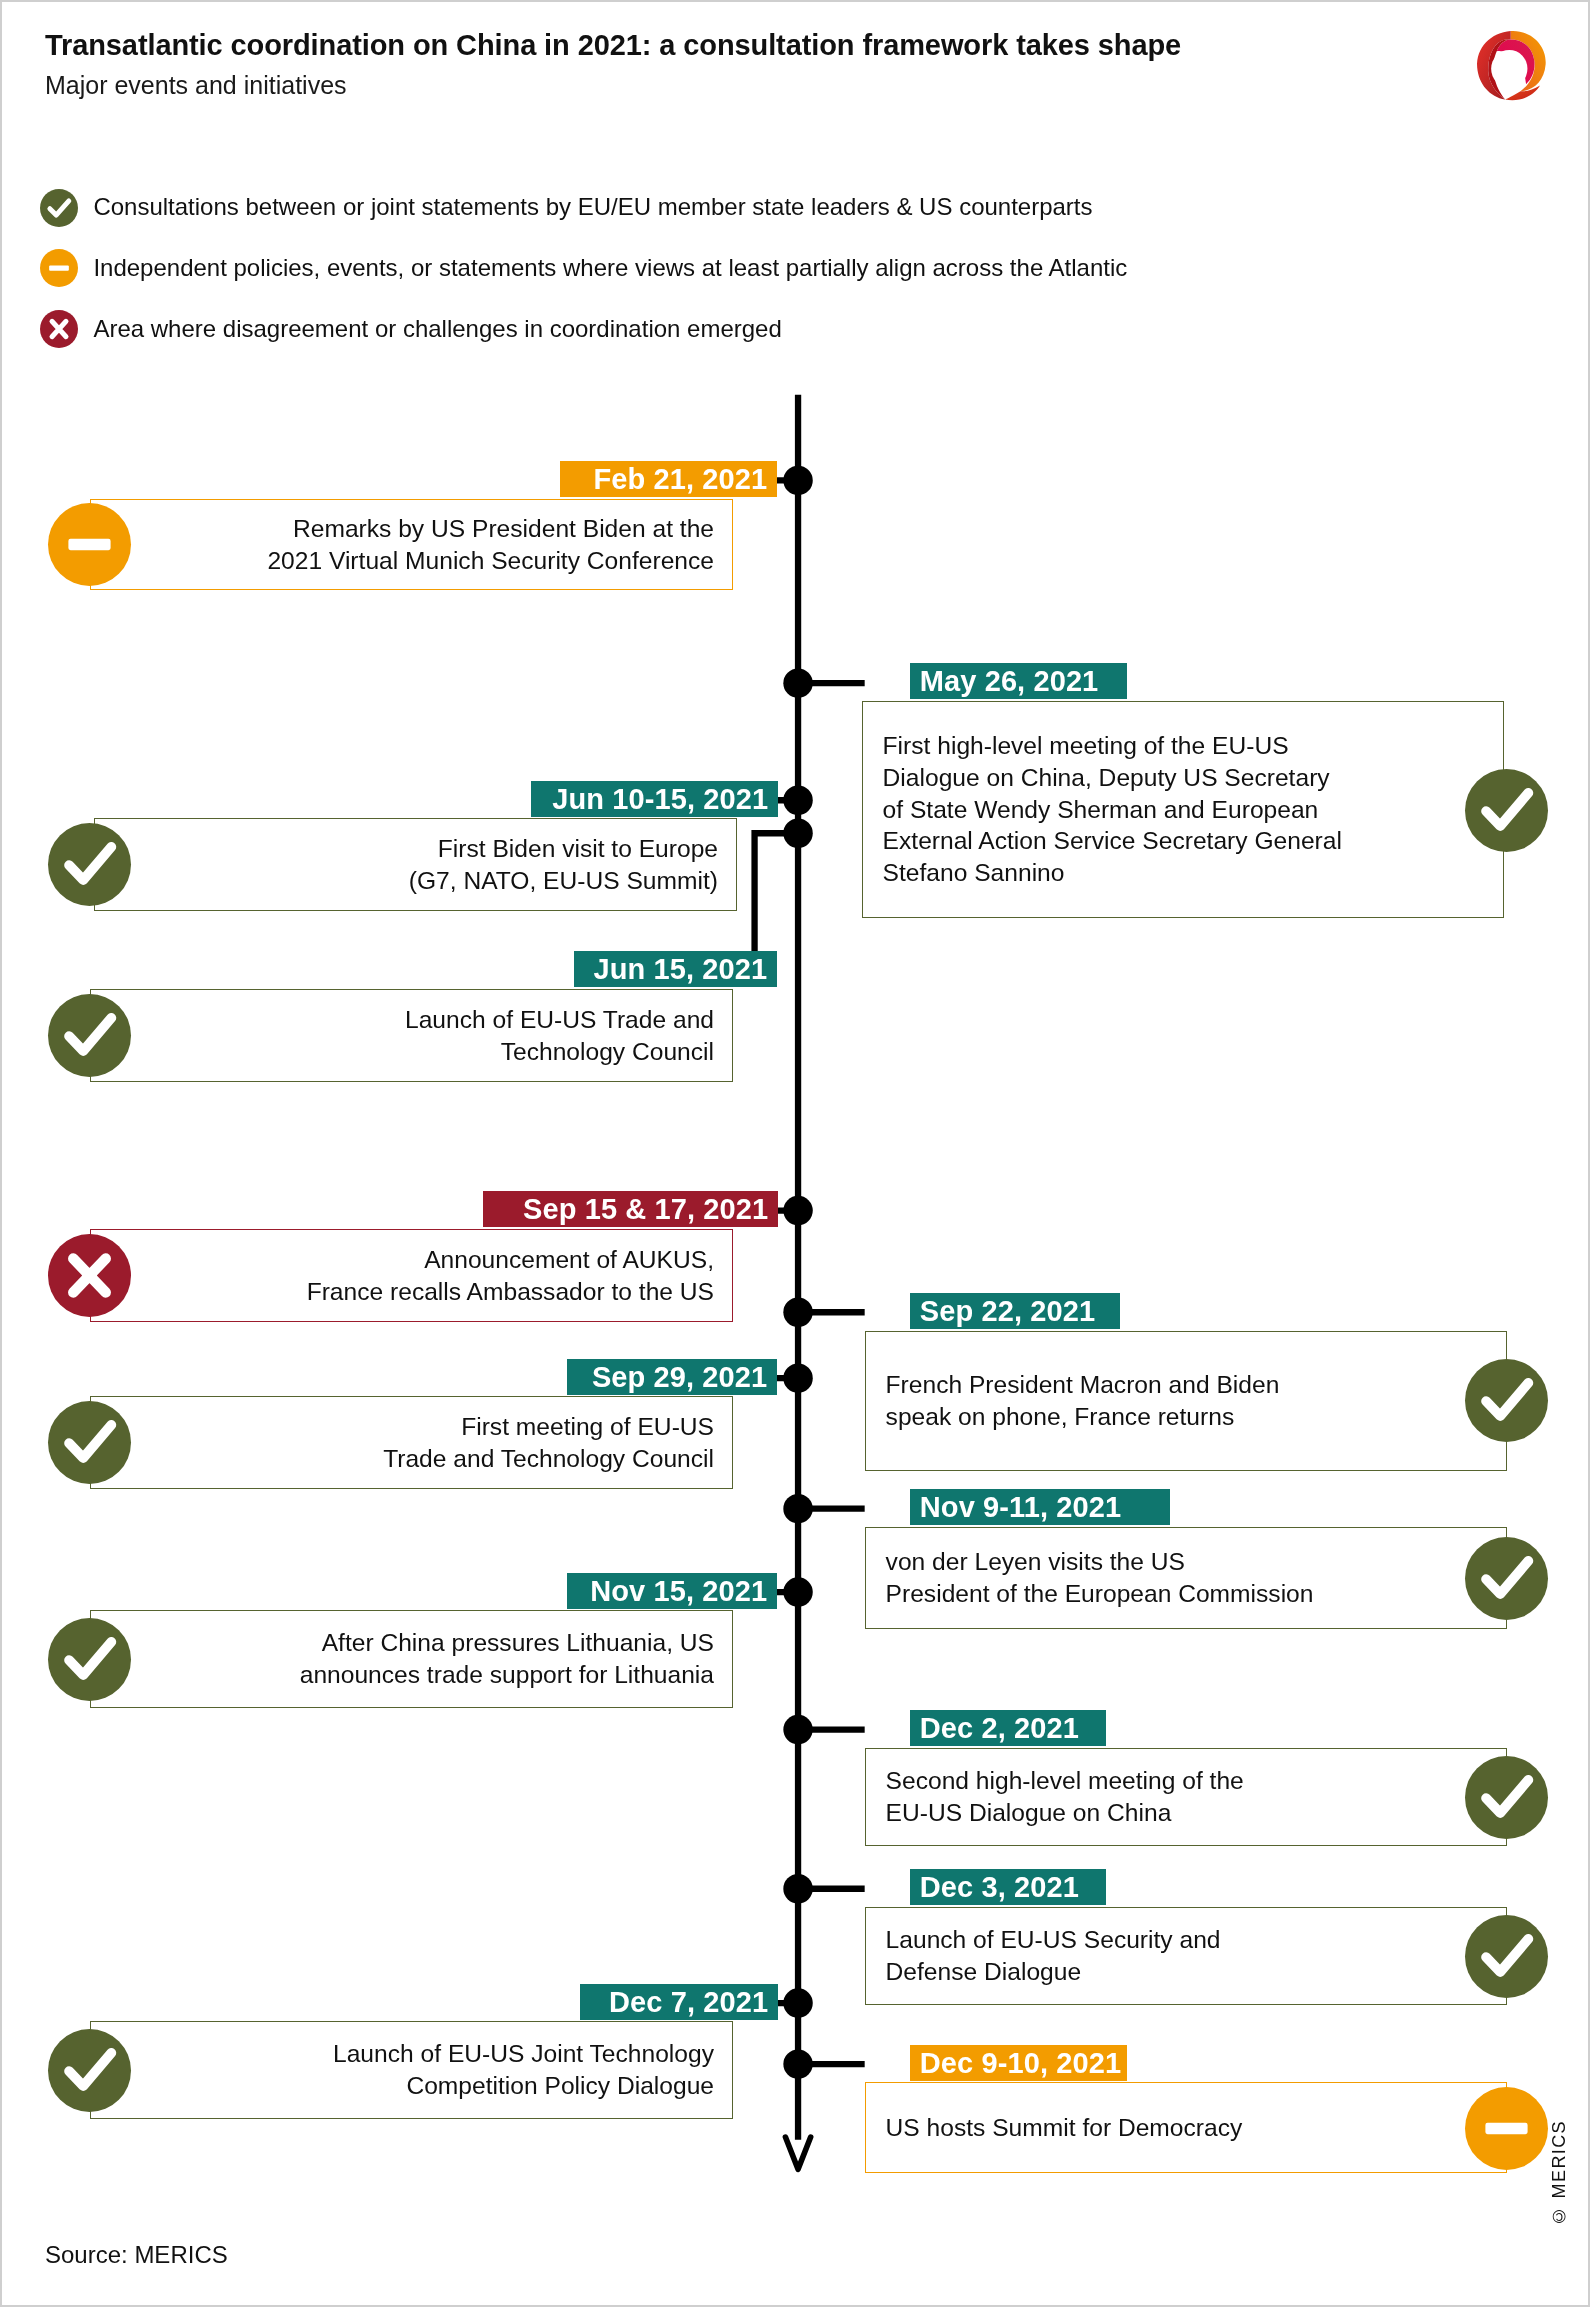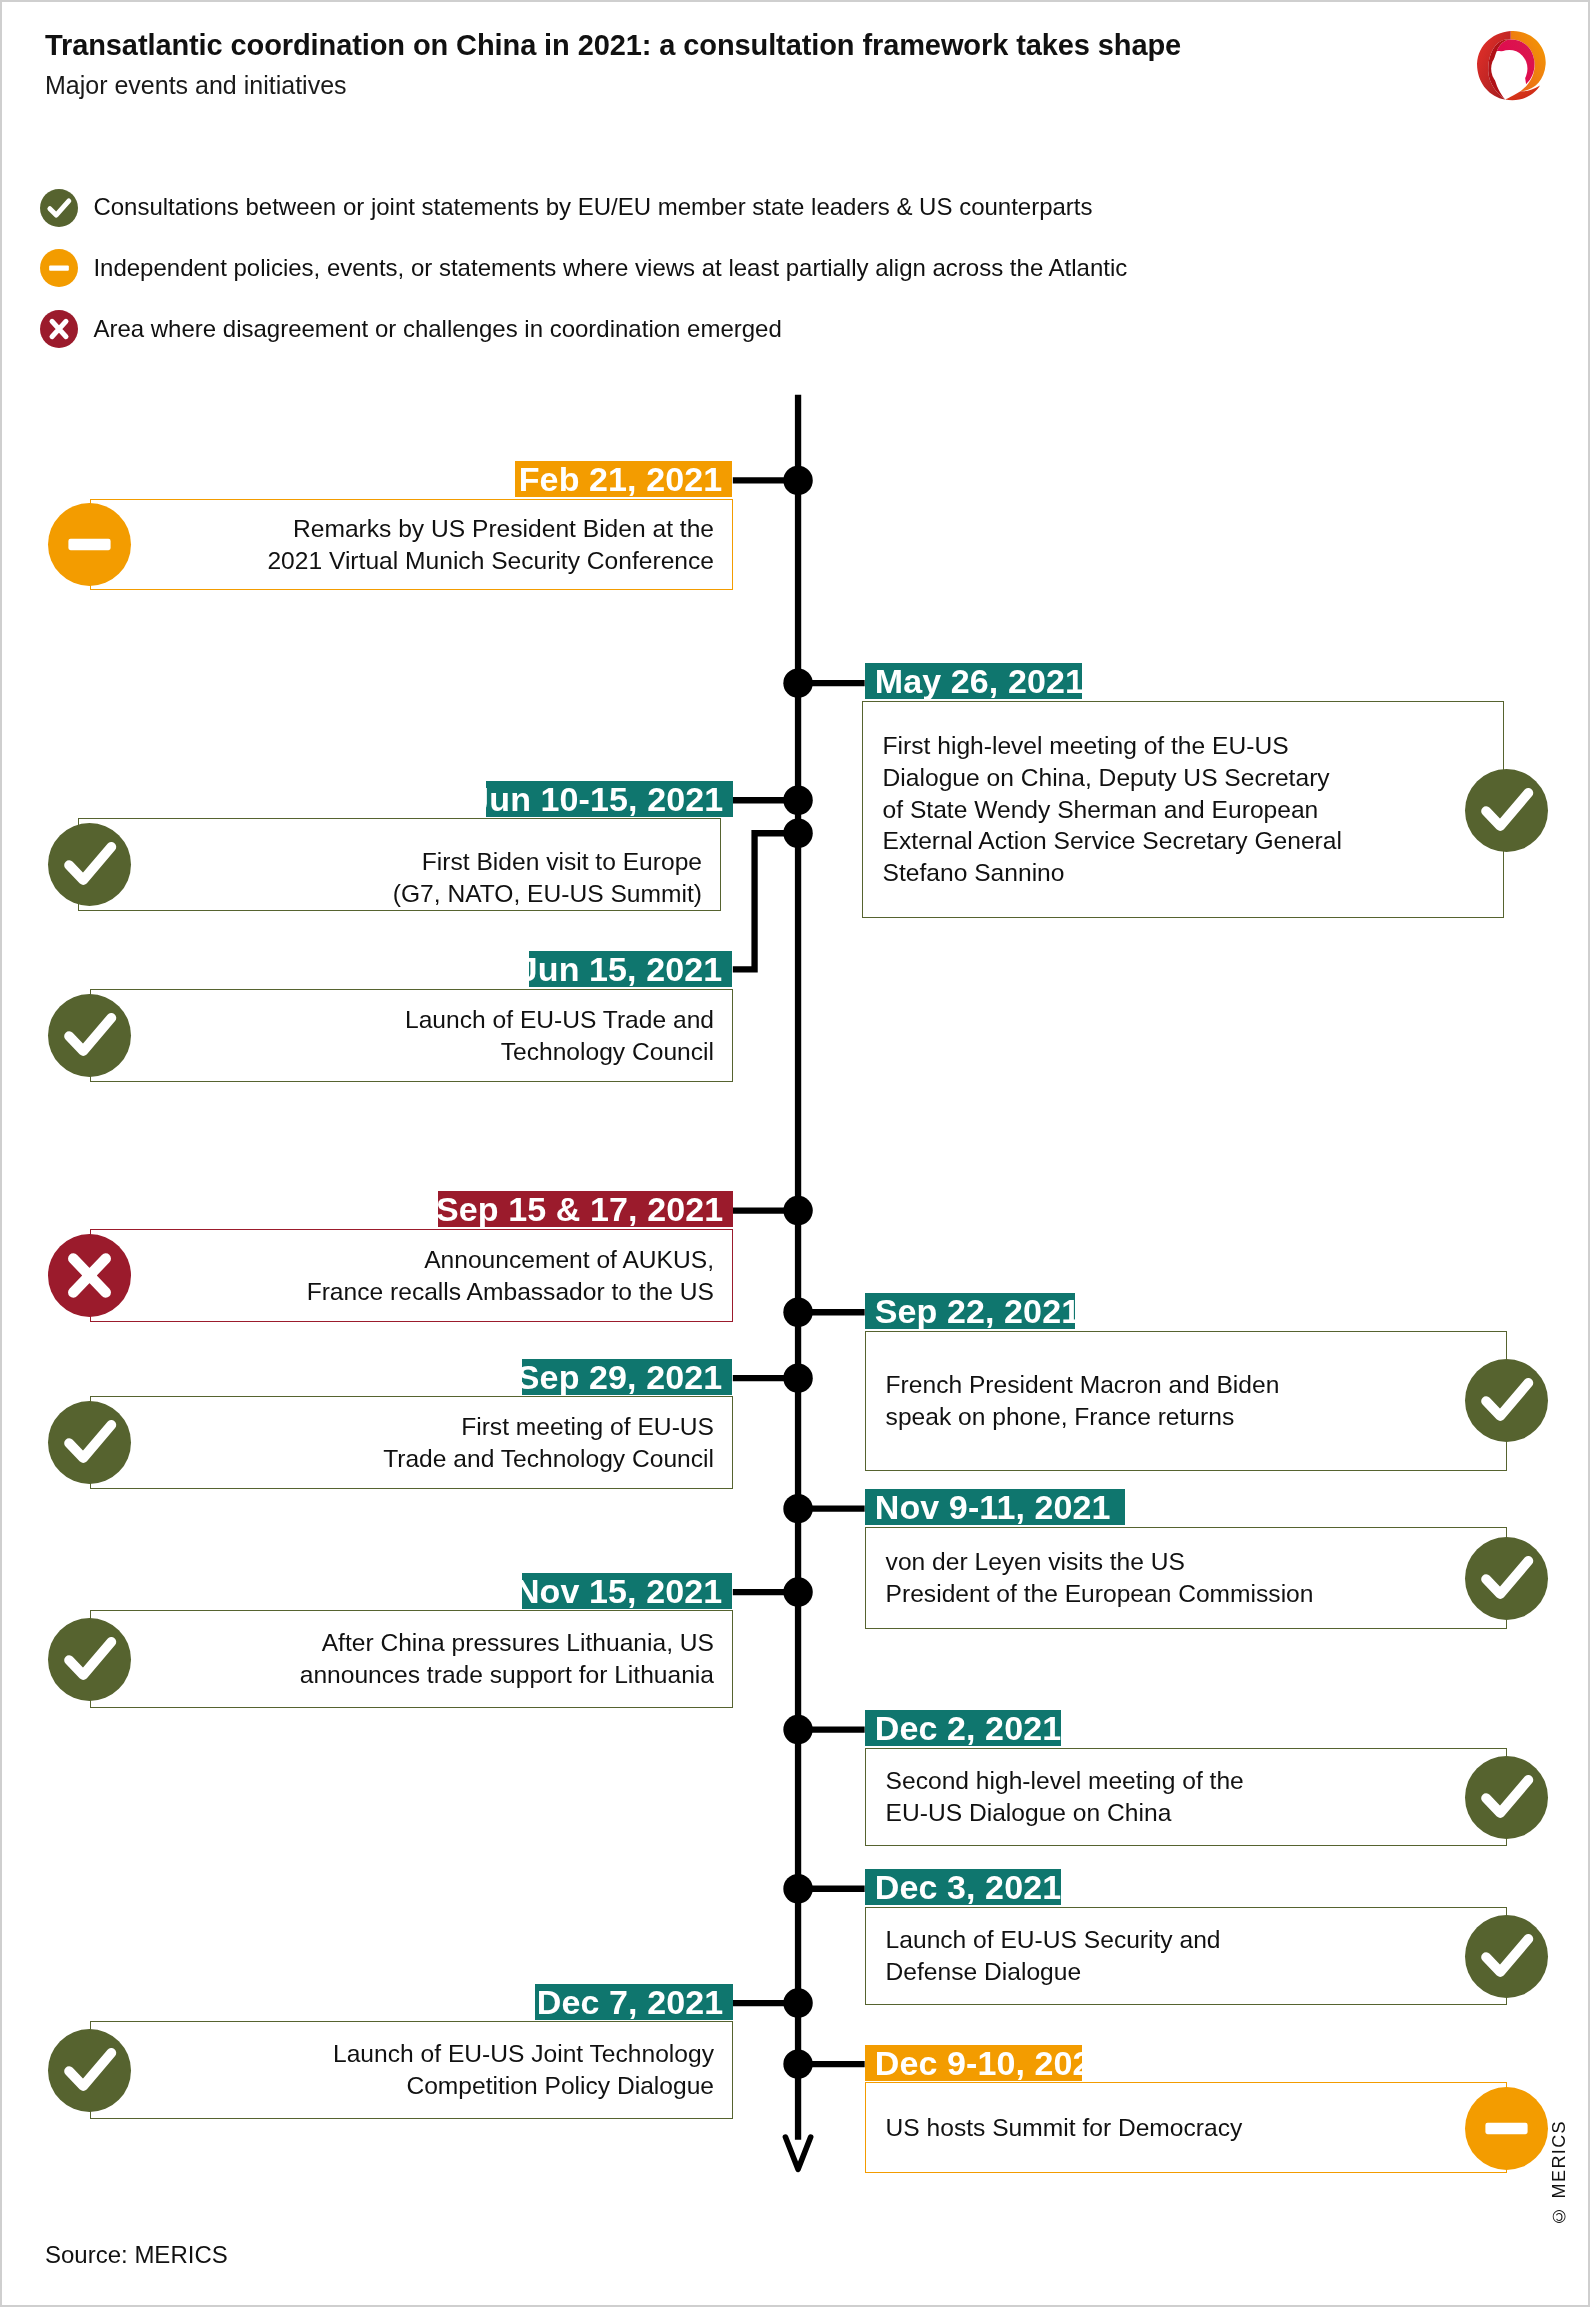--- a/index.html
+++ b/index.html
@@ -53,23 +53,24 @@
               pointer-events: none; }
 
   
   .event { position: absolute; }
 
   .date-tag {
     position: absolute;
     height: 36px;
     padding: 0 9.8px 0 9.8px;
     display: flex; align-items: center;
-    color: #ffffff; font-size: 34px; font-weight: bold;
+    color: #ffffff; font-size: 29px; font-weight: bold;
     letter-spacing: 0.1px; white-space: nowrap;
     line-height: 1;
+    margin-left: 45px;
   }
 
   .card {
     position: absolute;
     background: #ffffff;
     border: 1.4px solid #56632F;
     display: flex; align-items: center;
   }
   .card-text {
     font-size: 24.6px; color: #111111; line-height: 1.30;
@@ -241,21 +242,21 @@
           </div>
         </div>
         <div class="badge" style="top: 767px; left: 1463px;">
           <svg viewBox="0 0 118 118" width="83" height="83">
             <path d="M30 60 L50 81 L90 34" stroke="#ffffff" stroke-width="14" fill="none" stroke-linecap="round" stroke-linejoin="round"></path>
           </svg>
         </div>
       </div>
       <div class="event t-green side-left" style="left: 0px; top: 0px; width: 1590px; height: 0px;">
         <div class="date-tag" style="top: 779px; width: 247px; left: 484px;">Jun 10-15, 2021</div>
-        <div class="card" style="top: 816px; height: 93px; left: 76px; width: 643px; align-items: flex-end;">
+        <div class="card" style="top: 816px; height: 93px; left: 92px; width: 643px;">
           <div class="card-text">
             <div>First Biden visit to Europe</div>
             <div>(G7, NATO, EU-US Summit)</div>
           </div>
         </div>
         <div class="badge" style="top: 821px; left: 46px;">
           <svg viewBox="0 0 118 118" width="83" height="83">
             <path d="M30 60 L50 81 L90 34" stroke="#ffffff" stroke-width="14" fill="none" stroke-linecap="round" stroke-linejoin="round"></path>
           </svg>
         </div>

